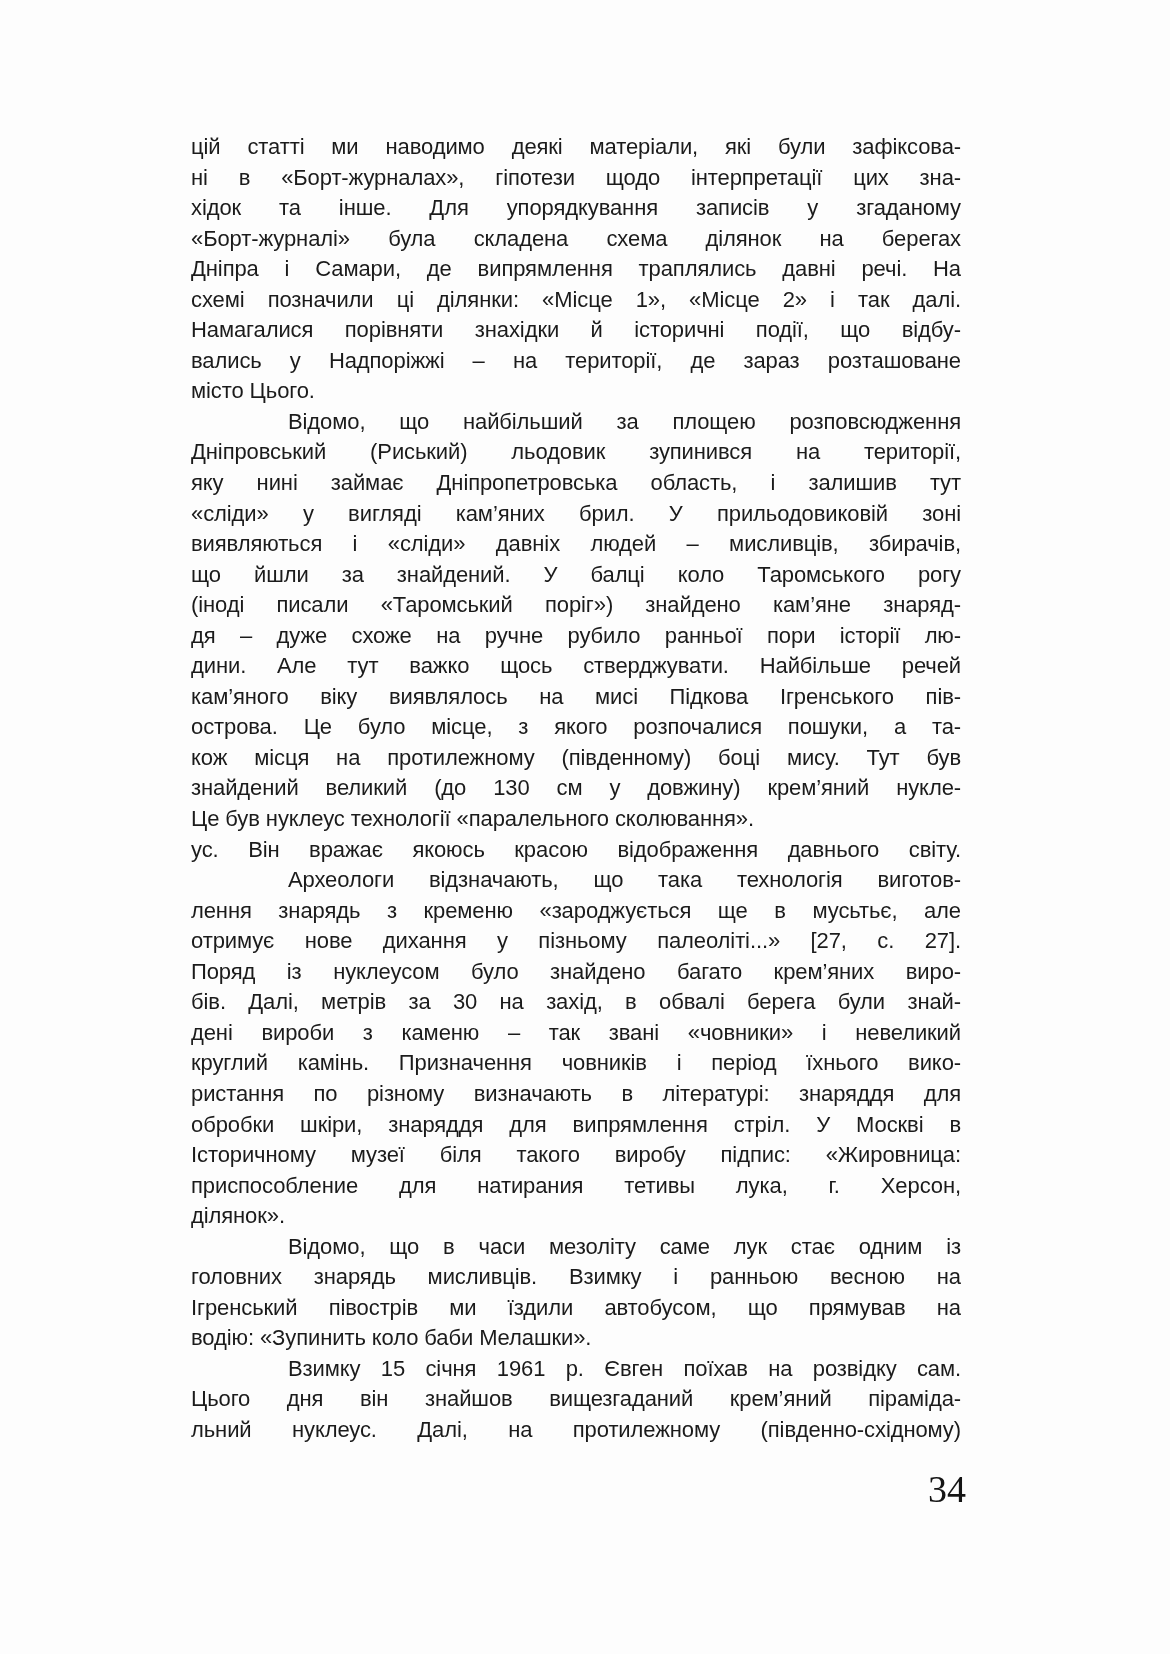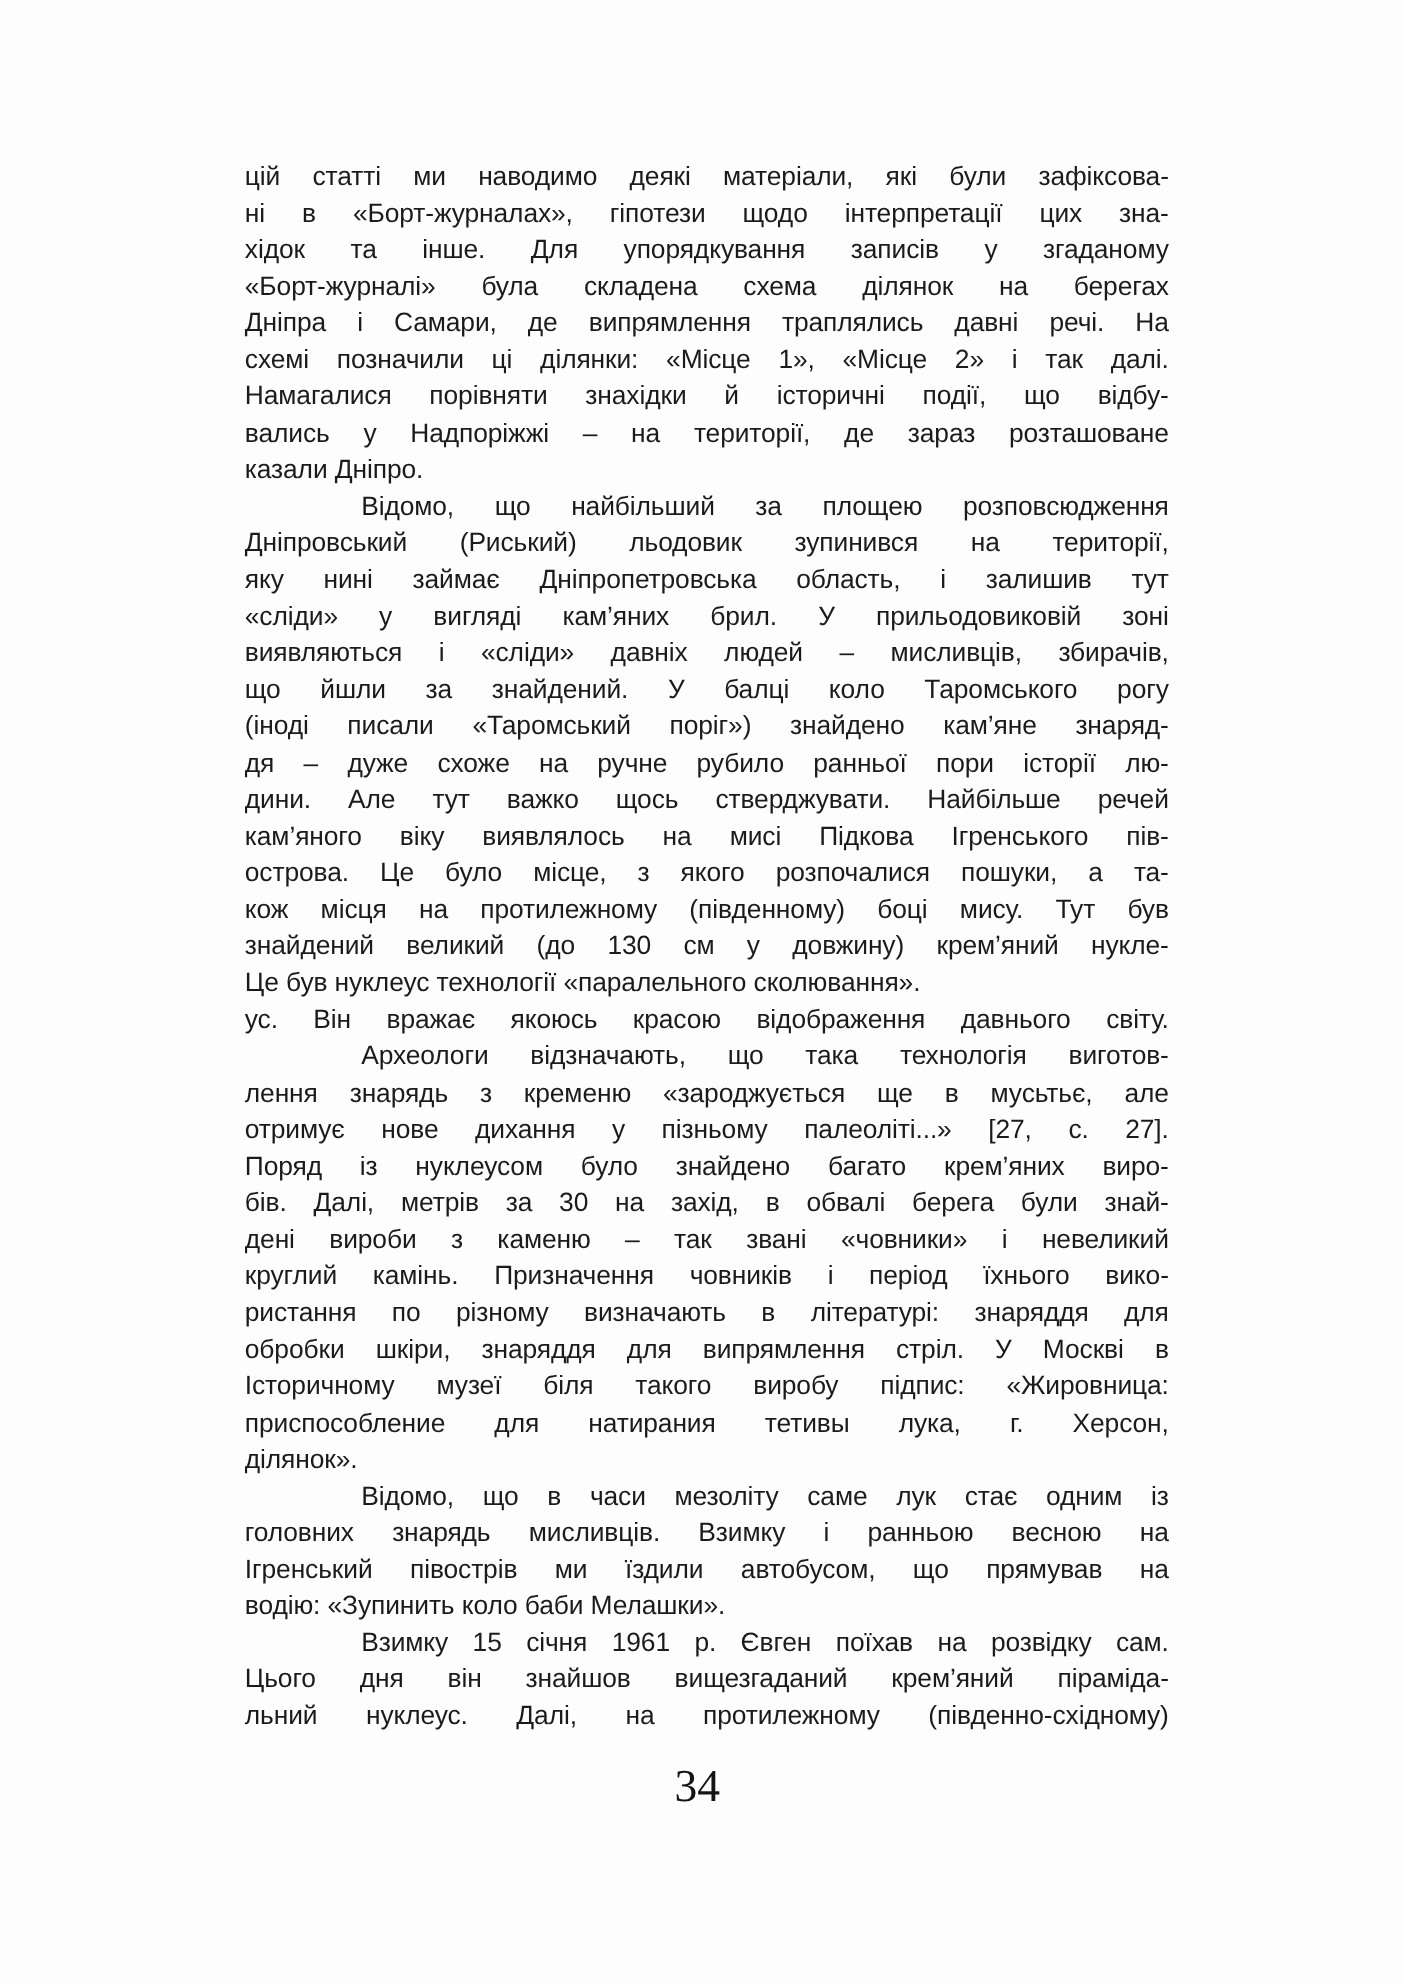--- a/index.html
+++ b/index.html
@@ -15,21 +15,21 @@
     font-family: "Liberation Sans", sans-serif;
     color: #1b1b1b;
   }
   .page {
     position: absolute;
     inset: 0;
     background: #fdfdfd;
   }
   .text-block {
     position: absolute;
-    left: 204px;
+    left: 191px;
     top: 132px;
     width: 770px;
     font-size: 22px;
     line-height: 30.55px;
     letter-spacing: -0.1px;
   }
   .paragraph {
     margin: 0;
     padding: 0;
   }
@@ -42,42 +42,42 @@
     text-align-last: left;
   }
   .line.indent {
     text-indent: 97px;
   }
   .page-number {
     position: absolute;
     left: 196px;
     top: 1468px;
     width: 770px;
-    text-align: center;
+    text-align: right;
     font-family: "Liberation Serif", serif;
     font-size: 38px;
     line-height: 42px;
     color: #141414;
   }
 </style>
 </head>
 <body>
 
 <div class="page">
   <div class="text-block" id="text-block">
       <div class="paragraph">
         <div class="line">цій статті ми наводимо деякі матеріали, які були зафіксова-</div>
         <div class="line">ні в «Борт-журналах», гіпотези щодо інтерпретації цих зна-</div>
         <div class="line">хідок та інше. Для упорядкування записів у згаданому</div>
         <div class="line">«Борт-журналі» була складена схема ділянок на берегах</div>
         <div class="line">Дніпра і Самари, де випрямлення траплялись давні речі. На</div>
         <div class="line">схемі позначили ці ділянки: «Місце 1», «Місце 2» і так далі.</div>
         <div class="line">Намагалися порівняти знахідки й історичні події, що відбу-</div>
         <div class="line">вались у Надпоріжжі – на території, де зараз розташоване</div>
-        <div class="line lastline">казали Дніпро.</div>
+        <div class="line lastline">місто Цього.</div>
       </div>
       <div class="paragraph">
         <div class="line indent">Відомо, що найбільший за площею розповсюдження</div>
         <div class="line">Дніпровський (Риський) льодовик зупинився на території,</div>
         <div class="line">яку нині займає Дніпропетровська область, і залишив тут</div>
         <div class="line">«сліди» у вигляді кам’яних брил. У прильодовиковій зоні</div>
         <div class="line">виявляються і «сліди» давніх людей – мисливців, збирачів,</div>
         <div class="line">що йшли за знайдений. У балці коло Таромського рогу</div>
         <div class="line">(іноді писали «Таромський поріг») знайдено кам’яне знаряд-</div>
         <div class="line">дя – дуже схоже на ручне рубило ранньої пори історії лю-</div>

